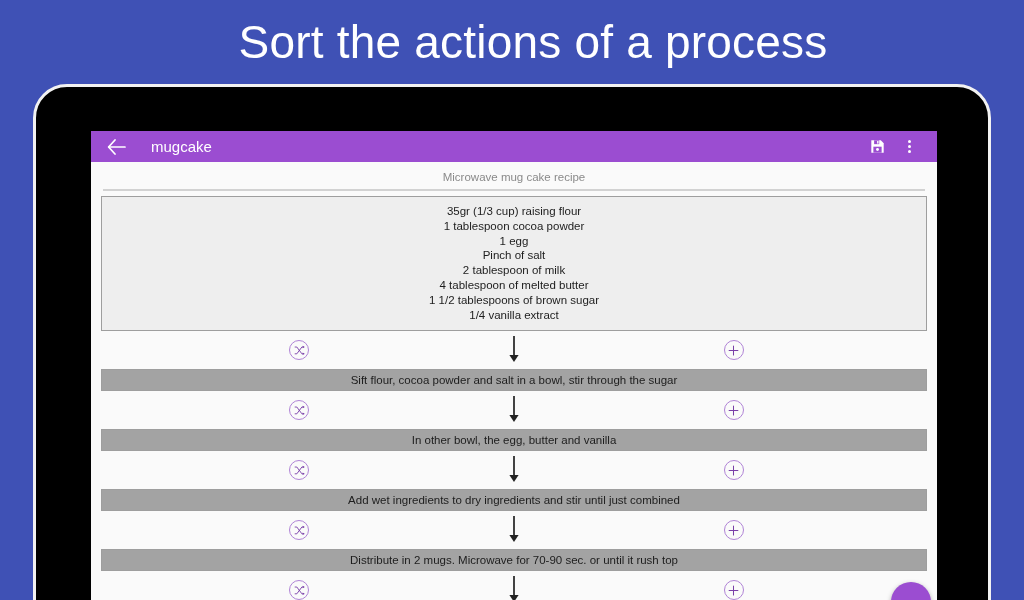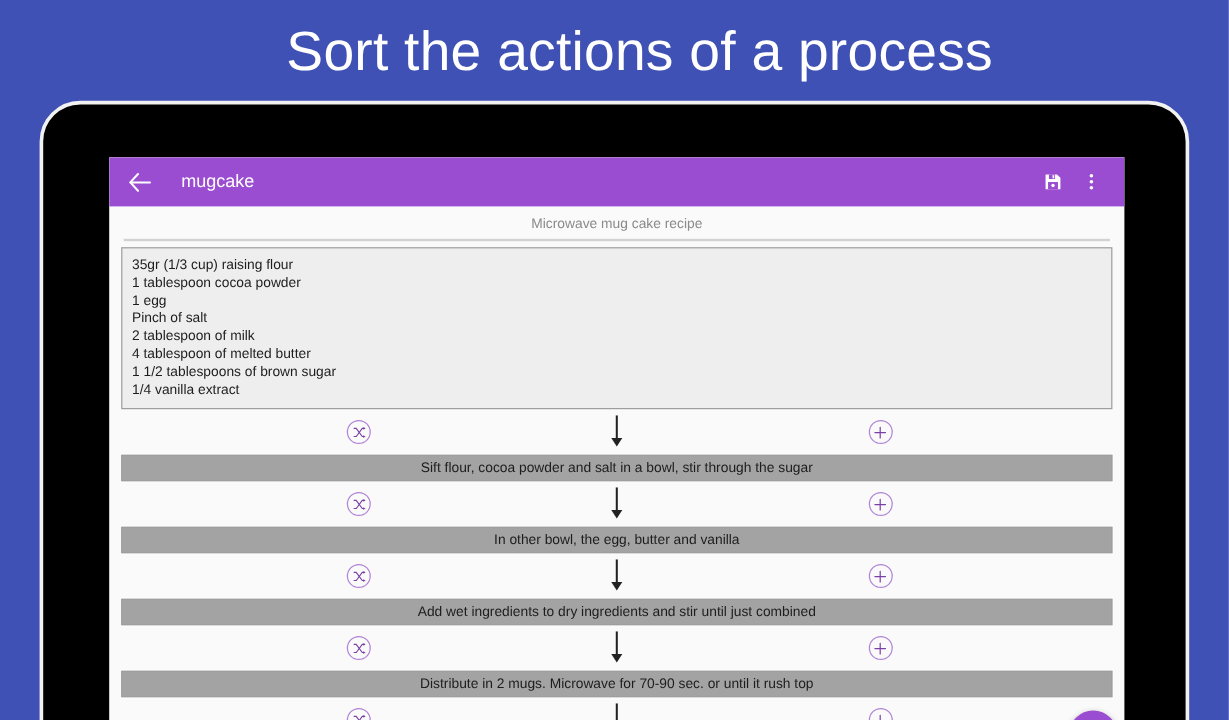--- a/index.html
+++ b/index.html
@@ -51,21 +51,21 @@
     left: 55px;
     top: 44px;
     width: 846px;
     height: 486px;
     background: #fafafa;
     overflow: hidden;
   }
 
   
   .toolbar {
-    height: 41px;
+    height: 31px;
     background: #9b4dd1;
     display: flex;
     align-items: center;
     padding: 0 14px 0 12px;
     box-sizing: border-box;
   }
   .tb-back {
     width: 26px;
     height: 26px;
     display: flex;
@@ -109,21 +109,21 @@
   .title-divider {
     height: 2px;
     background: #d2d2d2;
     margin: 0 2px 5px 2px;
   }
 
   .ingredients-box {
     border: 1px solid #9e9e9e;
     background: #eeeeee;
     padding: 7px 8px 8px 8px;
-    text-align: left;
+    text-align: center;
     box-sizing: border-box;
   }
   .ingredients-box .line {
     font-size: 11.5px;
     color: #1d1d1d;
     line-height: 14.8px;
     white-space: nowrap;
   }
 
   

